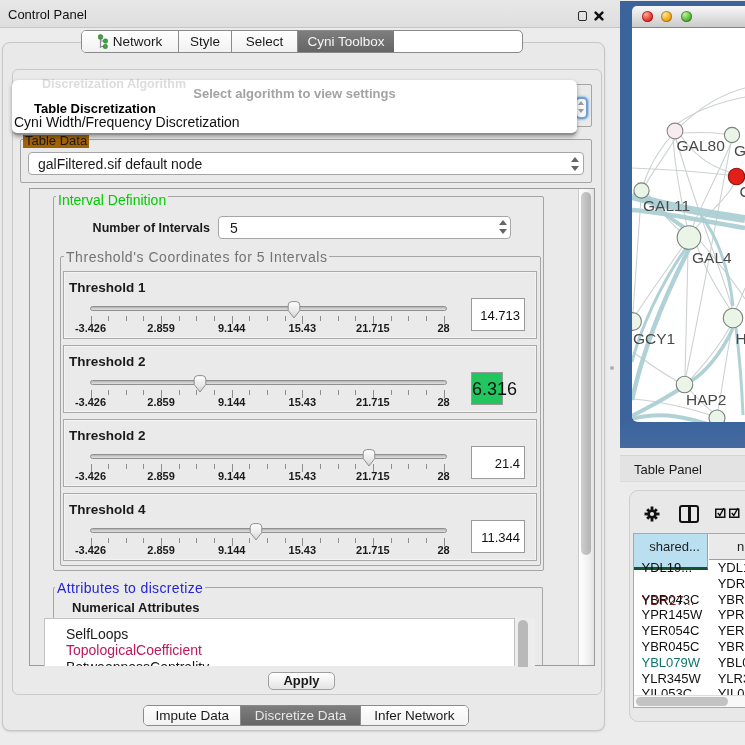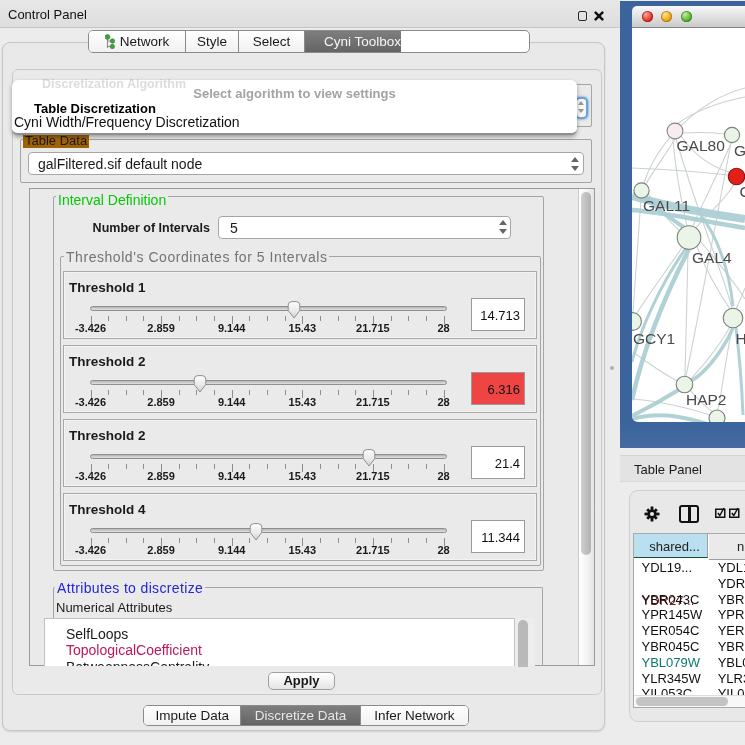--- a/index.html
+++ b/index.html
@@ -14,35 +14,35 @@
 <div class="a" style="left:12px;top:69px;width:590px;height:626px;background:#eaeaea;border:1px solid #c9c9c9;border-radius:6px"></div>
 
 <div class="a" style="left:0;top:0;width:620px;height:28px;background:linear-gradient(#e7e7e7,#dedede);border-bottom:1px solid #c6c6c6"></div>
 <div class="gt" style="left:8px;top:7px;font-size:13px;color:#111">Control Panel</div>
 
 <div class="a" style="left:577.5px;top:10.5px;width:9px;height:10px;border:1.6px solid #2a2a2a;border-radius:2px"></div>
 <svg class="a" style="left:594px;top:11px" width="10" height="10" viewBox="0 0 10 10">
       <path d="M1.6 1.6 L8.4 8.4 M8.4 1.6 L1.6 8.4" stroke="#111" stroke-width="2.5" stroke-linecap="round"></path>
     </svg>
 
-<div class="a" id="toptabs" style="left:88px;top:30px;height:31px;width:442px">
+<div class="a" id="toptabs" style="left:81px;top:30px;height:31px;width:442px">
       <div style="display:flex;height:23px;border:1px solid #8a8a8a;border-radius:5px;overflow:hidden;background:#fff;width:442px">
         <div style="width:96px;text-align:center;font-size:13.5px;line-height:22px;white-space:nowrap;background:linear-gradient(#ffffff,#f1f1f1);color:#1a1a1a"><svg width="11" height="15" viewBox="0 0 11 15" style="vertical-align:-3px;margin-right:4px">
             <g stroke="#8b8b97" stroke-width="1.2" fill="none">
               <path d="M2.5 3 L2.5 14"></path>
               <path d="M2.5 7 L7.5 7"></path>
               <path d="M2.5 12.5 L7.3 12.5"></path>
             </g>
             <circle cx="2.5" cy="3" r="2.4" fill="#42a142" stroke="#2d7a2d" stroke-width="0.6"></circle>
             <circle cx="7.5" cy="7" r="2.2" fill="#42a142" stroke="#2d7a2d" stroke-width="0.6"></circle>
             <circle cx="7.3" cy="12.5" r="2.2" fill="#42a142" stroke="#2d7a2d" stroke-width="0.6"></circle>
           </svg>Network</div>
         <div style="width:53px;text-align:center;font-size:13.5px;line-height:22px;white-space:nowrap;border-left:1px solid #8a8a8a;background:linear-gradient(#ffffff,#f1f1f1);color:#1a1a1a">Style</div>
         <div style="width:66px;text-align:center;font-size:13.5px;line-height:22px;white-space:nowrap;border-left:1px solid #8a8a8a;background:linear-gradient(#ffffff,#f1f1f1);color:#1a1a1a">Select</div>
-        <div style="width:97px;text-align:right;font-size:13.5px;line-height:22px;white-space:nowrap;border-left:1px solid #8a8a8a;background:linear-gradient(#7e7e7e,#656565);color:#f5f5f5">Cyni Toolbox</div>
+        <div style="width:97px;text-align:center;font-size:13.5px;line-height:22px;white-space:nowrap;border-left:1px solid #8a8a8a;background:linear-gradient(#7e7e7e,#656565);color:#f5f5f5">Cyni Toolbox</div>
       </div>
     </div>
 
 <div class="a" style="left:20px;top:84px;width:572px;height:43px;border:1px solid #a5a5a5;border-radius:2px"></div>
 
 <div class="a" style="left:575px;top:97px;width:13px;height:22px;background:#f7f7f7;border:2px solid #6ea3d8;border-radius:5px;box-shadow:0 0 2px 1px rgba(90,150,215,.55)"></div>
 <div class="a" style="left:578px;top:101px;width:0;height:0;border-left:3.5px solid transparent;border-right:3.5px solid transparent;border-bottom:4.5px solid #9a9a9a"></div>
 <div class="a" style="left:578px;top:109px;width:0;height:0;border-left:3.5px solid transparent;border-right:3.5px solid transparent;border-top:4.5px solid #9a9a9a"></div>
 
 <div class="a" style="left:20px;top:139px;width:572px;height:44px;border:1px solid #a5a5a5;border-radius:2px"></div>
@@ -146,21 +146,21 @@
         <svg style="position:absolute;left:127.93px;top:28px" width="16" height="20" viewBox="0 0 16 20">
           <defs>
             <linearGradient id="tg1" x1="0" y1="0" x2="0" y2="1">
               <stop offset="0" stop-color="#fdfdfd"></stop>
               <stop offset="0.6" stop-color="#e8e8e8"></stop>
               <stop offset="1" stop-color="#cfcfcf"></stop>
             </linearGradient>
           </defs>
           <path d="M2.2 5.2 Q2.2 1.6 5.8 1.6 L10.2 1.6 Q13.8 1.6 13.8 5.2 L13.8 10.5 L8 18 L2.2 10.5 Z" fill="url(#tg1)" stroke="#8f8f8f" stroke-width="1"></path>
         </svg>
-        <div style="position:absolute;left:407px;top:26px;width:54px;height:33px;background:#ef4444;border:1px solid #9a9a9a;font-size:13px;color:#111;text-align:right;line-height:33px;padding-right:4px">6.316</div>
+        <div style="position:absolute;left:407px;top:26px;width:32px;height:33px;background:#22c55e;border:1px solid #9a9a9a;font-size:18px;color:#111;text-align:right;line-height:33px;padding-right:4px">6.316</div>
       </div>
       <div class="a" style="left:63px;top:419px;width:474px;height:68px;border:1px solid #a9a9a9;box-shadow:inset 0 0 0 1px #f4f4f4">
         <div style="position:absolute;left:5px;top:8px;font-size:13.5px;font-weight:bold;color:#1a1a1a">Threshold 2</div>
         <div style="position:absolute;left:26px;top:34px;width:357px;height:5px;background:linear-gradient(#b0b0b0,#cbcbcb 45%,#e0e0e0);border:1px solid #8f8f8f;border-radius:3px"></div>
         <div style="position:absolute;left:26.50px;top:44px;width:1px;height:7.5px;background:#8d8d8d"></div>
         <div style="position:absolute;left:44.15px;top:44px;width:1px;height:4.5px;background:#8d8d8d"></div>
         <div style="position:absolute;left:61.80px;top:44px;width:1px;height:4.5px;background:#8d8d8d"></div>
         <div style="position:absolute;left:79.45px;top:44px;width:1px;height:4.5px;background:#8d8d8d"></div>
         <div style="position:absolute;left:97.10px;top:44px;width:1px;height:7.5px;background:#8d8d8d"></div>
         <div style="position:absolute;left:114.75px;top:44px;width:1px;height:4.5px;background:#8d8d8d"></div>
@@ -236,21 +236,21 @@
             </linearGradient>
           </defs>
           <path d="M2.2 5.2 Q2.2 1.6 5.8 1.6 L10.2 1.6 Q13.8 1.6 13.8 5.2 L13.8 10.5 L8 18 L2.2 10.5 Z" fill="url(#tg3)" stroke="#8f8f8f" stroke-width="1"></path>
         </svg>
         <div style="position:absolute;left:407px;top:26px;width:54px;height:33px;background:#fff;border:1px solid #9a9a9a;font-size:13px;color:#111;text-align:right;line-height:33px;padding-right:4px">11.344</div>
       </div>
     </div>
 
 <div class="a" style="left:53px;top:587px;width:490px;height:79px;border:1px solid #a5a5a5;border-bottom:none;border-radius:2px 2px 0 0"></div>
 <div class="gt" style="left:55px;top:580px;background:#eaeaea;padding:0 2px;color:#2424d8;font-size:14px;letter-spacing:0.35px">Attributes to discretize</div>
-<div class="gt" style="left:56px;top:600px;font-weight:normal">Numerical Attributes</div>
+<div class="gt" style="left:72px;top:600px;font-weight:bold">Numerical Attributes</div>
 
 <div class="a" style="left:44px;top:618px;width:471px;height:48px;background:#fff;border:1px solid #c2c2c2;border-bottom:none;overflow:hidden">
   <div style="position:absolute;left:21px;top:6.5px;font-size:14px;color:#1a1a1a">SelfLoops</div>
   <div style="position:absolute;left:21px;top:23px;font-size:14px;color:#be185d">TopologicalCoefficient</div>
   <div style="position:absolute;left:21px;top:39.5px;font-size:14px;color:#1a1a1a">BetweennessCentrality</div>
 </div>
 <div class="a" style="left:515px;top:618px;width:20px;height:48px;background:#ededed"></div>
 <div class="a" style="left:518px;top:620px;width:10px;height:47px;background:#b9b9b9;border-radius:5px 5px 0 0"></div>
 
 <div class="a" style="left:12px;top:80px;width:565px;height:55px;background:#fff;border-radius:6px;border-bottom:2px solid #8f8f8f;box-shadow:0 2px 4px rgba(0,0,0,0.35)"></div>
@@ -362,21 +362,21 @@
 <svg class="a" style="left:715px;top:507px" width="26" height="11" viewBox="0 0 26 11">
  <g fill="none" stroke="#111">
         <rect x="0.75" y="2.25" width="9" height="8" stroke-width="1.5"></rect>
         <rect x="14.75" y="2.25" width="9" height="8" stroke-width="1.5"></rect>
         <path d="M2.8 6 L4.8 8.5 L9 1" stroke-width="1.5"></path>
         <path d="M16.8 6 L18.8 8.5 L23 1" stroke-width="1.5"></path>
       </g>
 </svg>
 
 <div class="a" style="left:633px;top:533px;width:112px;height:175px;background:#fff;border:1px solid #a9a9a9;border-right:none;overflow:hidden">
-  <div style="position:absolute;left:0;top:0;width:74px;height:24px;background:#b9dff0;border-right:1px solid #9e9e9e;border-bottom:1px solid #14532d;text-align:center;text-indent:8px;font-size:13px;color:#222;line-height:25px">shared...</div>
+  <div style="position:absolute;left:0;top:0;width:74px;height:36px;background:#b9dff0;border-right:1px solid #9e9e9e;border-bottom:3px solid #14532d;text-align:center;text-indent:8px;font-size:13px;color:#222;line-height:25px">shared...</div>
   <div style="position:absolute;left:75px;top:0;width:60px;height:26px;background:#eaeaea;border-bottom:1px solid #9e9e9e;font-size:13px;color:#222;line-height:25px;padding-left:28px">n</div>
   <div id="trows" style="position:absolute;left:0;top:26px;width:200px">
         <div style="position:absolute;left:7.5px;top:0.0px;font-size:13px;color:#111;white-space:nowrap">YDL19...</div>
         <div style="position:absolute;left:83.7px;top:0.0px;font-size:13px;color:#111;white-space:nowrap">YDL19</div>
         <div style="position:absolute;left:7.5px;top:33px;font-size:13px;color:#7f1d1d;white-space:nowrap">YDR27...</div>
         <div style="position:absolute;left:83.7px;top:15.8px;font-size:13px;color:#111;white-space:nowrap">YDR27</div>
         <div style="position:absolute;left:7.5px;top:31.6px;font-size:13px;color:#111;white-space:nowrap">YBR043C</div>
         <div style="position:absolute;left:83.7px;top:31.6px;font-size:13px;color:#111;white-space:nowrap">YBR04</div>
         <div style="position:absolute;left:7.5px;top:47.4px;font-size:13px;color:#111;white-space:nowrap">YPR145W</div>
         <div style="position:absolute;left:83.7px;top:47.4px;font-size:13px;color:#111;white-space:nowrap">YPR14</div>

